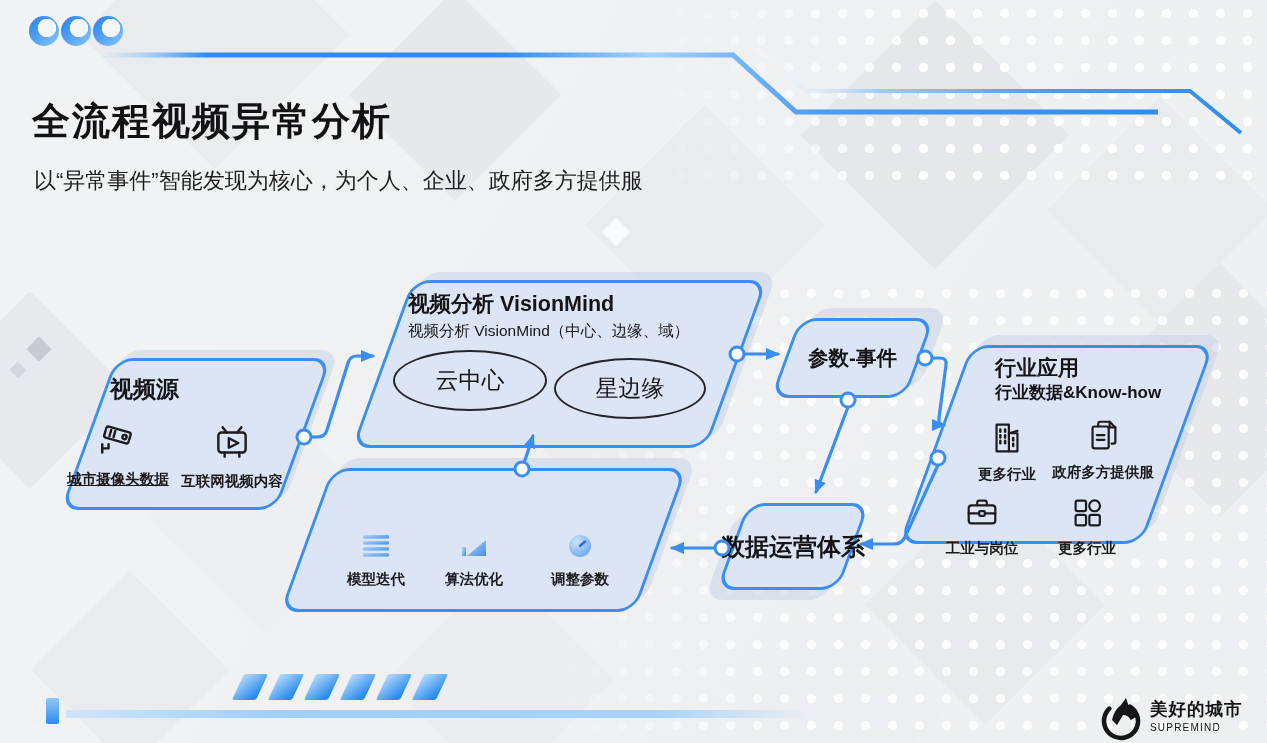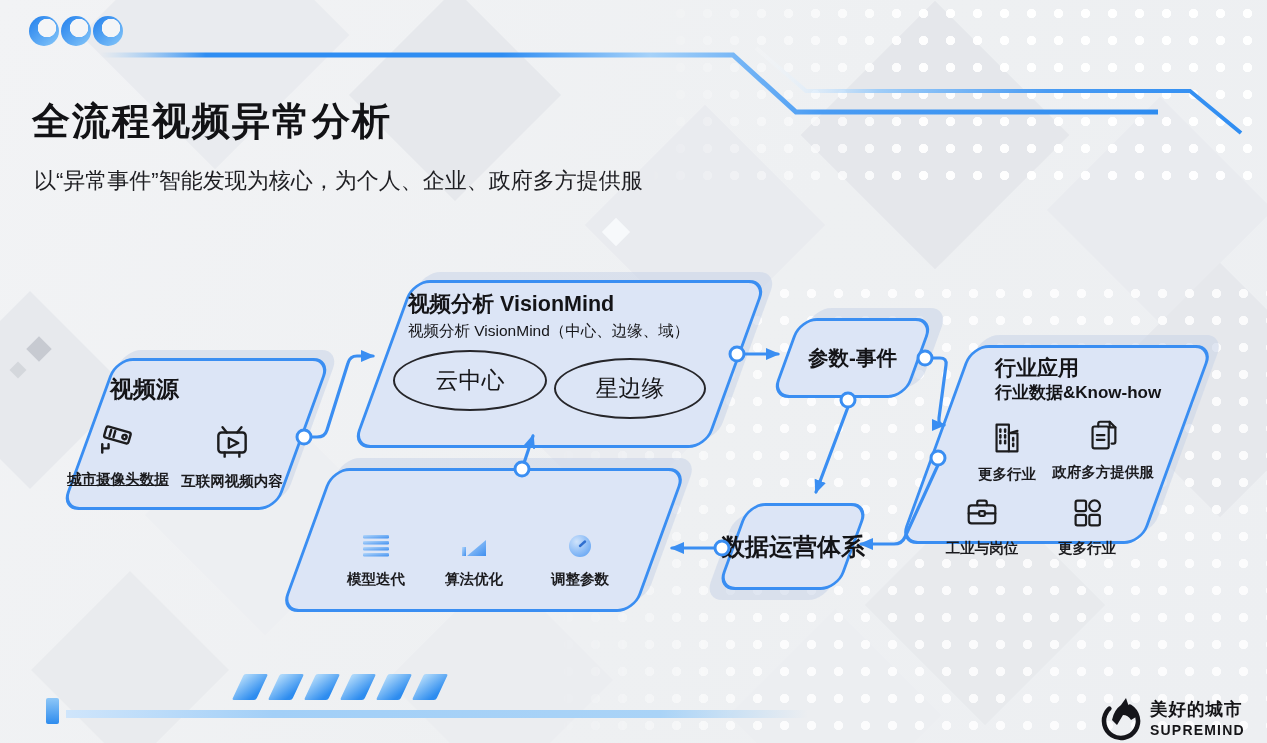--- a/index.html
+++ b/index.html
@@ -36,21 +36,21 @@
   
   .pg{position:absolute;top:674px;width:24px;height:26px;transform:skewX(-25deg);border-radius:2px;
     background:linear-gradient(130deg,#aad6fa 8%,#2d8cef 85%);}
   .bbar{position:absolute;left:66px;top:710px;width:742px;height:8px;
     background:linear-gradient(90deg,#cfe5fb,#a2cff7 28%,#a9d3f7 80%,rgba(169,211,247,0));}
   .baccent{position:absolute;left:46px;top:698px;width:13px;height:26px;border-radius:2px;
     background:linear-gradient(180deg,#8ec7f7,#2e8cee);}
   
   .brandtxt{position:absolute;left:1150px;top:701px;color:#141417;}
   .brand-cn{font-size:17.5px;font-weight:900;letter-spacing:1px;line-height:1;}
-  .brand-en{font-size:14px;font-weight:700;letter-spacing:1.2px;margin-top:3px;}
+  .brand-en{font-size:10px;font-weight:400;letter-spacing:1.2px;margin-top:3px;}
   svg{display:block;}
   .overlay{pointer-events:none;}
 </style>
 </head>
 <body>
 
 <div id="stage">
 
   <div class="dia" style="left:120px;top:-60px;width:190px;height:190px;background:#e9ebef;"></div>
   <div class="dia" style="left:380px;top:20px;width:150px;height:150px;background:#e6e8ec;"></div>

